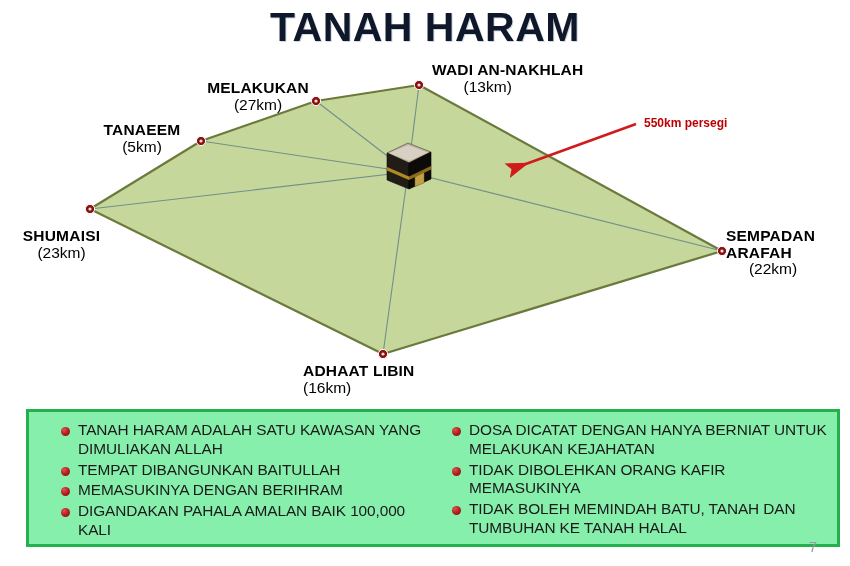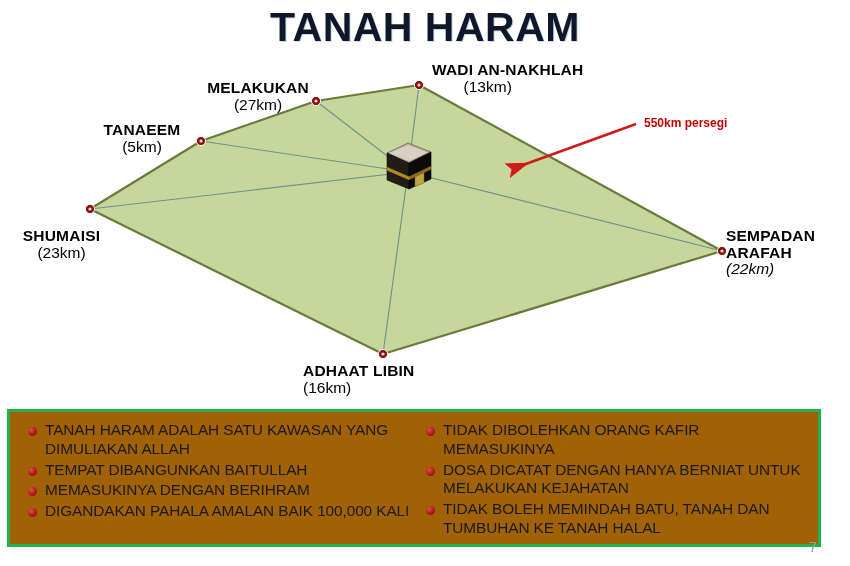--- a/index.html
+++ b/index.html
@@ -76,46 +76,46 @@
   }
   .vlabel.ctr { text-align: center; }
   .vlabel.lft { text-align: left; }
 
   #lbl-wadi     { left: 432px; top: 62px;  text-align: left; }
   #lbl-wadi .km { text-align: center; padding-right: 40px; }
   #lbl-jakranah { left: 203px; top: 80px;  width: 110px; text-align: center; }
   #lbl-tanaeem  { left:  92px; top: 122px; width: 100px; text-align: center; }
   #lbl-shumaisi { left:   4px; top: 228px; width: 115px; text-align: center; }
   #lbl-sempadan { left: 726px; top: 228px; text-align: left; }
-  #lbl-sempadan .km { text-align: left; padding-right: 18px; font-style: italic; }
+  #lbl-sempadan .km { text-align: right; padding-right: 18px; }
   #lbl-adhaat   { left: 303px; top: 363px; width: 160px; text-align: left; }
 
   
   #area-note {
     position: absolute;
     left: 644px;
     top: 116px;
     font-size: 12px;
     font-weight: bold;
     color: #c00000;
     white-space: nowrap;
   }
 
   
   #facts-box {
     position: absolute;
-    left: 7px;
+    left: 26px;
     top: 409px;
     width: 814px;
     height: 138px;
     box-sizing: border-box;
     border: 3px solid #22b14c;
-    background: #a16207;
+    background: #86efac;
     display: flex;
-    padding: 9px 4px 4px 8px;
+    padding: 9px 4px 4px 22px;
   }
   .facts-col {
     flex: 1 1 50%;
     padding: 0 6px 0 10px;
     box-sizing: border-box;
   }
   .fact {
     display: flex;
     align-items: flex-start;
     margin-bottom: 2px;
@@ -266,28 +266,28 @@
       </div>
       <div class="fact">
         <span class="bullet"></span>
         <span class="fact-text">DIGANDAKAN PAHALA AMALAN BAIK 100,000 KALI</span>
       </div>
     </div>
 
     <div class="facts-col">
       <div class="fact">
         <span class="bullet"></span>
+        <span class="fact-text">DOSA DICATAT DENGAN HANYA BERNIAT UNTUK MELAKUKAN KEJAHATAN</span>
+      </div>
+      <div class="fact">
+        <span class="bullet"></span>
         <span class="fact-text">TIDAK DIBOLEHKAN ORANG KAFIR MEMASUKINYA</span>
       </div>
       <div class="fact">
         <span class="bullet"></span>
-        <span class="fact-text">DOSA DICATAT DENGAN HANYA BERNIAT UNTUK MELAKUKAN KEJAHATAN</span>
-      </div>
-      <div class="fact">
-        <span class="bullet"></span>
         <span class="fact-text">TIDAK BOLEH MEMINDAH BATU, TANAH DAN TUMBUHAN KE TANAH HALAL</span>
       </div>
     </div>
   </div>
 
   <div id="page-num">7</div>
 
 </div>
 
 </body></html>

